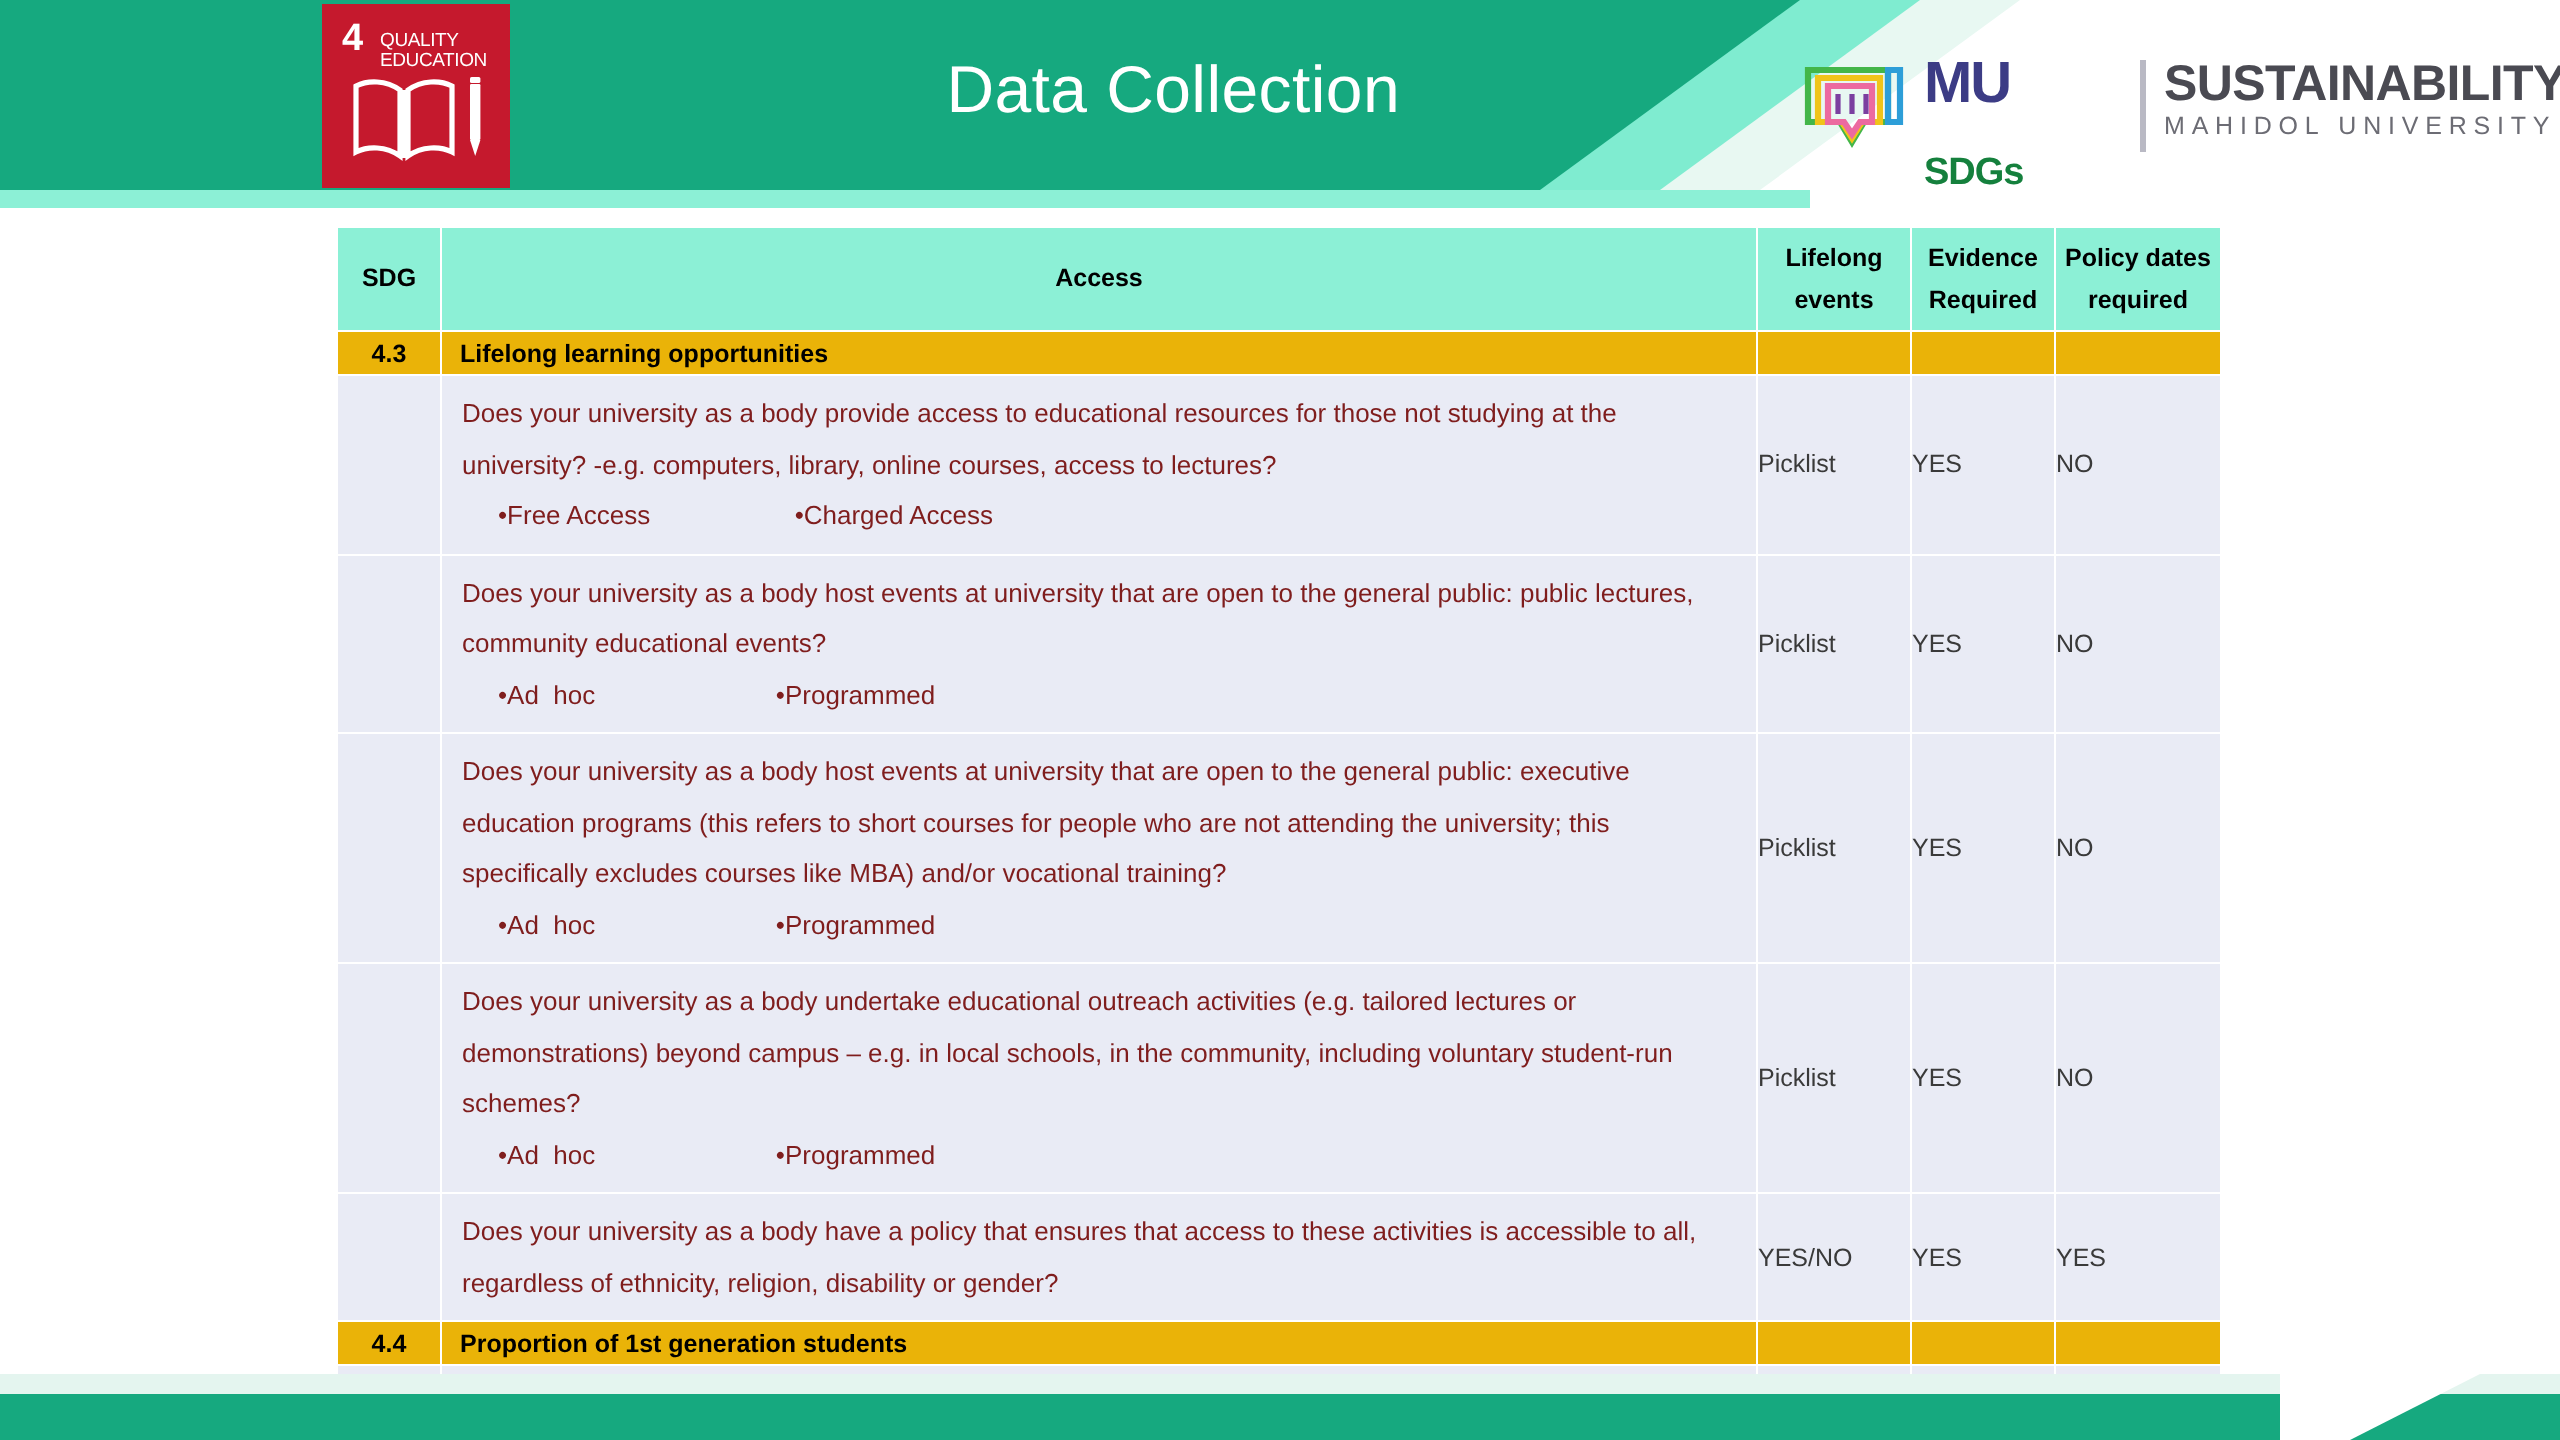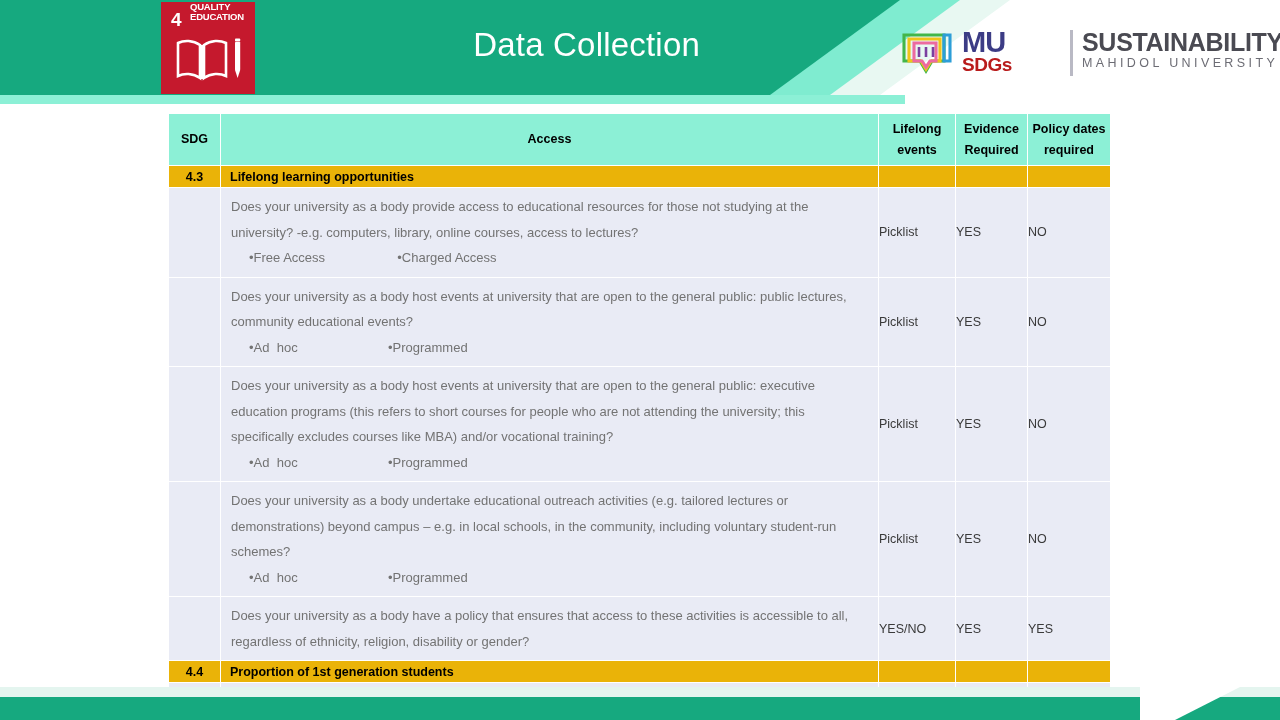--- a/index.html
+++ b/index.html
@@ -52,37 +52,38 @@
   .sdg-badge {
     position: absolute; left: 161px; top: 2px; width: 94px; height: 92px;
     background: #c5192d;
   }
   .sdg-num {
     position: absolute; left: 10px; top: 8px;
     color:#fff; font-size: 19px; font-weight: 700; line-height: 1;
     font-family: "Liberation Sans", sans-serif;
   }
   .sdg-words {
-    position: absolute; left: 29px; top: 0;
-    color:#fff; font-size: 9.5px; font-weight: 700; line-height: 10px;
+    position: absolute; left: 29px; top: 14px;
+    color:#fff; font-size: 9.5px; font-weight: 400; line-height: 10px;
     letter-spacing: -0.2px;
   }
   .sdg-art { position: absolute; left: 12px; top: 34px; width: 72px; height: 50px; }
 
   
   .mu-logo { position: absolute; left: 900px; top: 27px; width: 360px; height: 54px; }
   .mu-mark { position: absolute; left: 0; top: 2px; width: 58px; height: 50px; }
   .mu-text { position: absolute; left: 62px; top: 2px; }
   .mu-mu {
     font-size: 29px; font-weight: 700; color:#3c3c85; line-height: 26px;
     letter-spacing: -1px;
   }
   .mu-sdgs {
-    font-size: 19px; font-weight: 700; color:#b91c1c; line-height: 19px;
+    font-size: 19px; font-weight: 700; color:#15803d; line-height: 19px;
     letter-spacing: -0.5px;
+    margin-top: 22px;
   }
   .mu-div {
     position: absolute; left: 170px; top: 3px; width: 3px; height: 46px;
     background: #b9b9c4;
   }
   .mu-right { position: absolute; left: 182px; top: 2px; }
   .mu-sus {
     font-size: 25px; font-weight: 700; color:#4a4a52; line-height: 26px;
     letter-spacing: -0.3px;
   }
@@ -126,21 +127,21 @@
     font-weight: 700;
     height: 22px;
     padding: 1px 6px;
   }
   tr.section td.sdg-cell { text-align: center; }
   tr.section td.metric-cell { text-align: left; padding-left: 9px; }
 
   tr.item td { background: #e9ebf5; }
   td.metric-cell-body {
     font-size: 13px;
-    color: #737373;
+    color: #7f1d1d;
     line-height: 25.5px;
     padding: 6px 10px 6px 10px;
     text-align: left;
     font-weight: 400;
   }
   td.val {
     font-size: 12.5px;
     color: #3a3a3a;
     font-weight: 400;
   }

